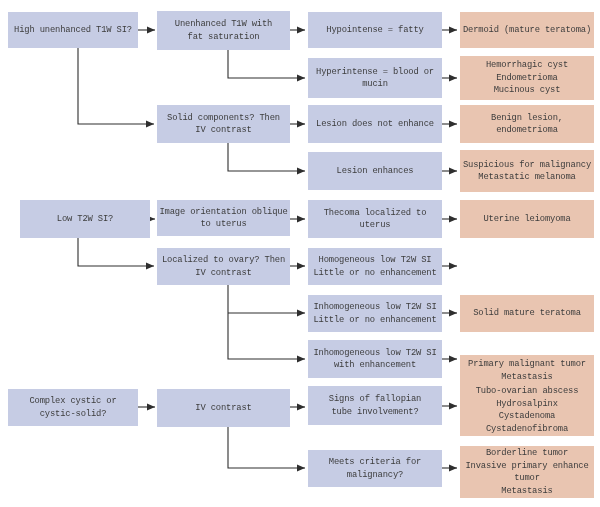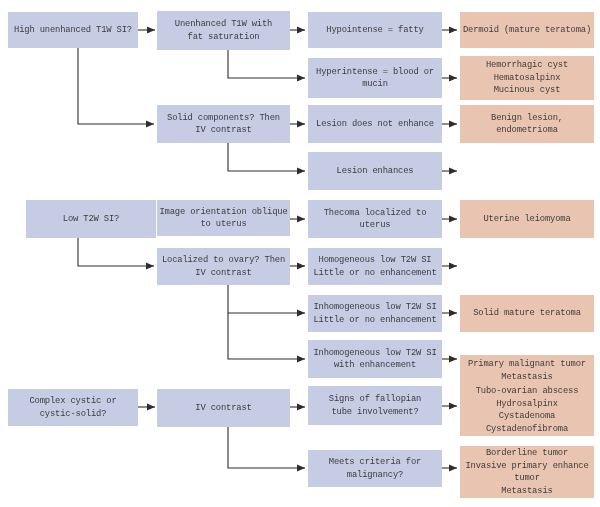--- a/index.html
+++ b/index.html
@@ -64,25 +64,27 @@
   <div class="node q" style="left:157px;top:11px;width:133px;height:39px">Unenhanced T1W with
 fat saturation</div>
   <div class="node q" style="left:157px;top:105px;width:133px;height:38px">Solid components? Then
 IV contrast</div>
   <div class="node q" style="left:308px;top:12px;width:134px;height:36px">Hypointense = fatty</div>
   <div class="node q" style="left:308px;top:58px;width:134px;height:40px">Hyperintense = blood or mucin</div>
   <div class="node q" style="left:308px;top:105px;width:134px;height:38px">Lesion does not enhance</div>
   <div class="node q" style="left:308px;top:152px;width:134px;height:38px">Lesion enhances</div>
   <div class="node r" style="left:460px;top:12px;width:134px;height:36px">Dermoid (mature teratoma)</div>
   <div class="node r" style="left:460px;top:56px;width:134px;height:44px">Hemorrhagic cyst
-Hematosalpinx
+Endometrioma
 Mucinous cyst</div>
   <div class="node r" style="left:460px;top:105px;width:134px;height:38px">Benign lesion, endometrioma</div>
+  <div class="node r" style="left:460px;top:150px;width:134px;height:42px">Suspicious for malignancy
+Metastatic melanoma</div>
 
-  <div class="node q" style="left:26px;top:200px;width:130px;height:38px">Low T2W SI?</div>
+  <div class="node q" style="left:20px;top:200px;width:130px;height:38px">Low T2W SI?</div>
   <div class="node q" style="left:157px;top:200px;width:133px;height:36px">Image orientation oblique
 to uterus</div>
   <div class="node q" style="left:157px;top:248px;width:133px;height:37px">Localized to ovary? Then
 IV contrast</div>
   <div class="node q" style="left:308px;top:200px;width:134px;height:38px">Thecoma localized to uterus</div>
   <div class="node q" style="left:308px;top:248px;width:134px;height:37px">Homogeneous low T2W SI
 Little or no enhancement</div>
   <div class="node q" style="left:308px;top:295px;width:134px;height:37px">Inhomogeneous low T2W SI
 Little or no enhancement</div>
   <div class="node q" style="left:308px;top:340px;width:134px;height:38px">Inhomogeneous low T2W SI

